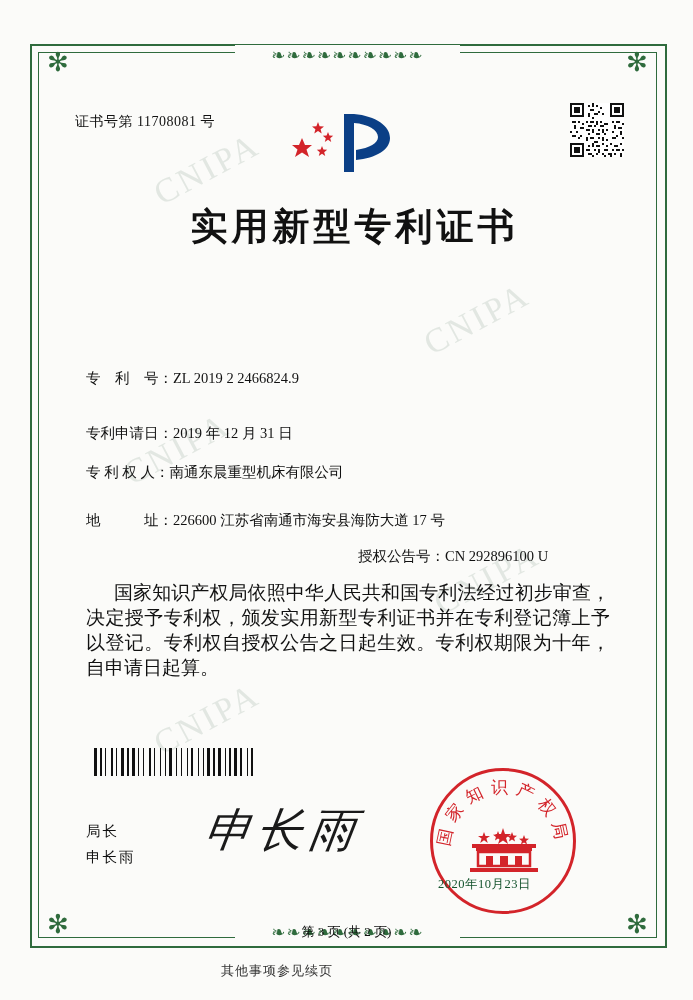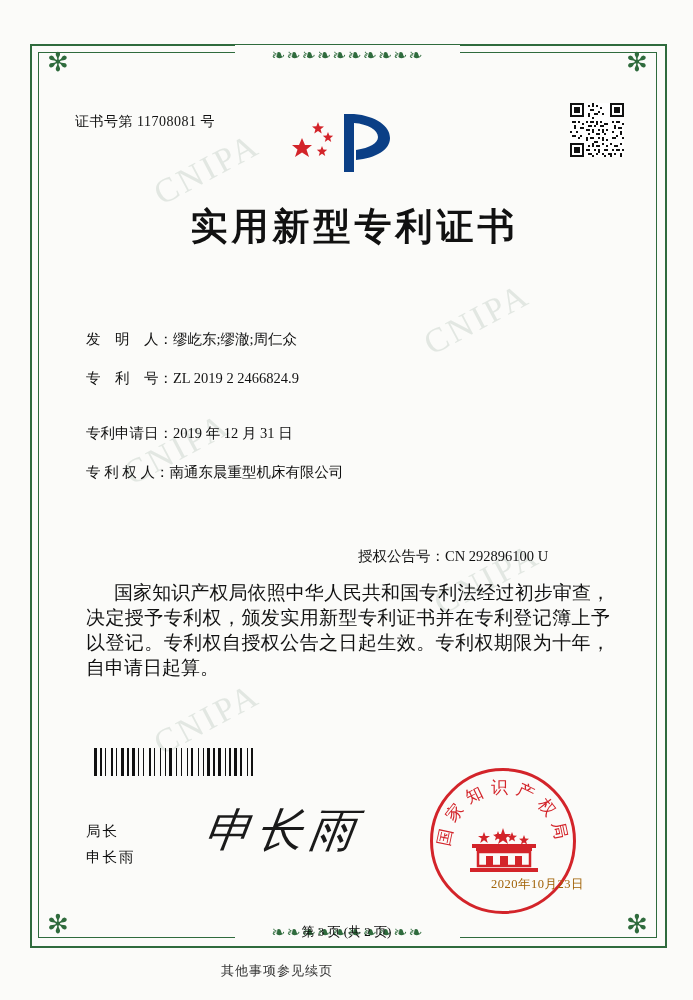--- a/index.html
+++ b/index.html
@@ -114,22 +114,22 @@
   }
   .seal-ring{
     position:absolute;left:0;top:0;width:146px;height:146px;
     border:3px solid #d3242a;border-radius:50%;
     box-sizing:border-box;
   }
   .seal-arc{
     position:absolute;left:0;top:0;width:150px;height:150px;
   }
   .seal-date{
-    position:absolute;left:438px;top:876px;width:146px;text-align:right;
-    font-size:12.5px;color:#a16207;letter-spacing:0.5px;
+    position:absolute;left:438px;top:876px;width:146px;text-align:left;
+    font-size:12.5px;color:#14532d;letter-spacing:0.5px;
   }
   .emblem{
     position:absolute;left:54px;top:58px;width:38px;height:34px;
   }
   
   .pagenum{
     position:absolute;left:0;top:923px;width:693px;text-align:center;
     font-size:13px;color:#111;
   }
   .footnote{
@@ -269,31 +269,31 @@
       <g fill="#0b3f86">
         <path d="M52,6 L62,6 L62,64 L52,64 Z"></path>
         <path d="M62,6 C84,8 98,18 98,30 C98,42 84,50 64,52 L64,42 C78,40 86,35 86,29 C86,22 76,16 62,15 Z"></path>
       </g>
       <path d="M52,6 L62,6 L62,64 Z" fill="#0b3f86"></path>
     </svg>
   </div>
 
   <div class="title">实用新型专利证书</div>
 
-  <div class="field row2">
-    <span class="flabel">发　明　人：</span><span class="fval">缪屹东;缪澈;周仁众</span>
-  </div>
   <div class="field row3">
     <span class="flabel">专　利　号：</span><span class="fval">ZL 2019 2 2466824.9</span>
   </div>
   <div class="field row4">
     <span class="flabel">专利申请日：</span><span class="fval">2019 年 12 月 31 日</span>
   </div>
   <div class="field row5">
     <span class="flabel">专 利 权 人：</span><span class="fval">南通东晨重型机床有限公司</span>
+  </div>
+  <div class="field row6">
+    <span class="flabel">地　　　址：</span><span class="fval">226600 江苏省南通市海安县海防大道 17 号</span>
   </div>
   <div class="pubno">
     <span class="flabel">授权公告号：</span><span class="fval">CN 292896100 U</span>
   </div>
 
   <div class="para para1">国家知识产权局依照中华人民共和国专利法经过初步审查，决定授予专利权，颁发实用新型专利证书并在专利登记簿上予以登记。专利权自授权公告之日起生效。专利权期限为十年，自申请日起算。</div>
 
   <div class="barcode"><span style="width: 3px;"></span><span style="width: 1px; background: transparent;"></span><span style="width: 2px;"></span><span style="width: 1px; background: transparent;"></span><span style="width: 1px;"></span><span style="width: 3px; background: transparent;"></span><span style="width: 2px;"></span><span style="width: 1px; background: transparent;"></span><span style="width: 1px;"></span><span style="width: 2px; background: transparent;"></span><span style="width: 3px;"></span><span style="width: 1px; background: transparent;"></span><span style="width: 2px;"></span><span style="width: 1px; background: transparent;"></span><span style="width: 3px;"></span><span style="width: 1px; background: transparent;"></span><span style="width: 1px;"></span><span style="width: 2px; background: transparent;"></span><span style="width: 1px;"></span><span style="width: 3px; background: transparent;"></span><span style="width: 2px;"></span><span style="width: 1px; background: transparent;"></span><span style="width: 1px;"></span><span style="width: 3px; background: transparent;"></span><span style="width: 1px;"></span><span style="width: 2px; background: transparent;"></span><span style="width: 1px;"></span><span style="width: 1px; background: transparent;"></span><span style="width: 3px;"></span><span style="width: 2px; background: transparent;"></span><span style="width: 1px;"></span><span style="width: 2px; background: transparent;"></span><span style="width: 1px;"></span><span style="width: 3px; background: transparent;"></span><span style="width: 1px;"></span><span style="width: 1px; background: transparent;"></span><span style="width: 2px;"></span><span style="width: 3px; background: transparent;"></span><span style="width: 1px;"></span><span style="width: 2px; background: transparent;"></span><span style="width: 1px;"></span><span style="width: 1px; background: transparent;"></span><span style="width: 3px;"></span><span style="width: 1px; background: transparent;"></span><span style="width: 2px;"></span><span style="width: 1px; background: transparent;"></span><span style="width: 3px;"></span><span style="width: 2px; background: transparent;"></span><span style="width: 1px;"></span><span style="width: 1px; background: transparent;"></span><span style="width: 2px;"></span><span style="width: 1px; background: transparent;"></span><span style="width: 3px;"></span><span style="width: 1px; background: transparent;"></span><span style="width: 2px;"></span><span style="width: 3px; background: transparent;"></span><span style="width: 1px;"></span><span style="width: 1px; background: transparent;"></span><span style="width: 2px;"></span><span style="width: 1px; background: transparent;"></span></div>
 
   <div class="sig-label">局长</div>

